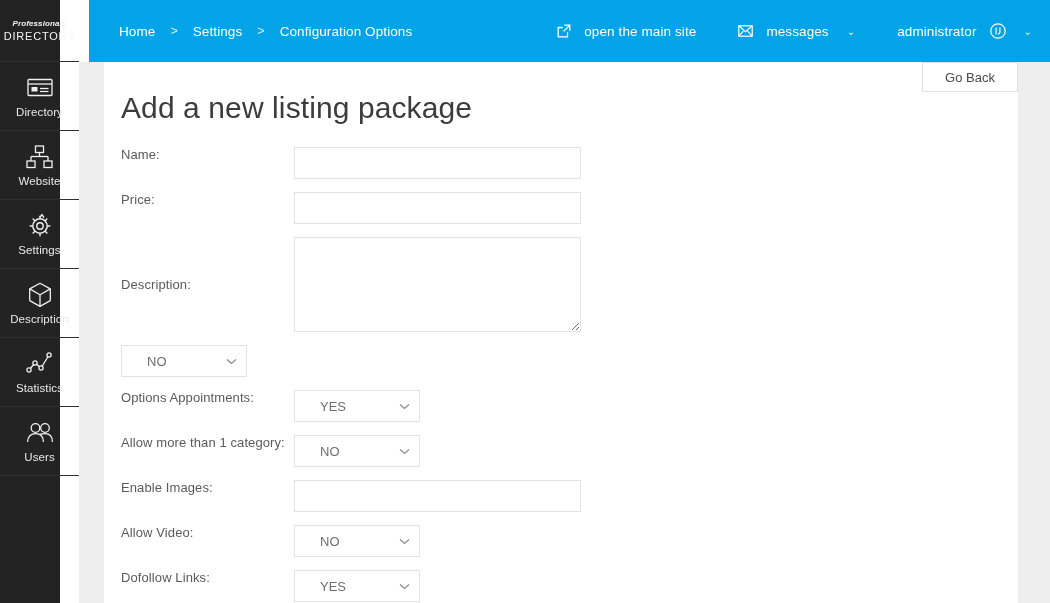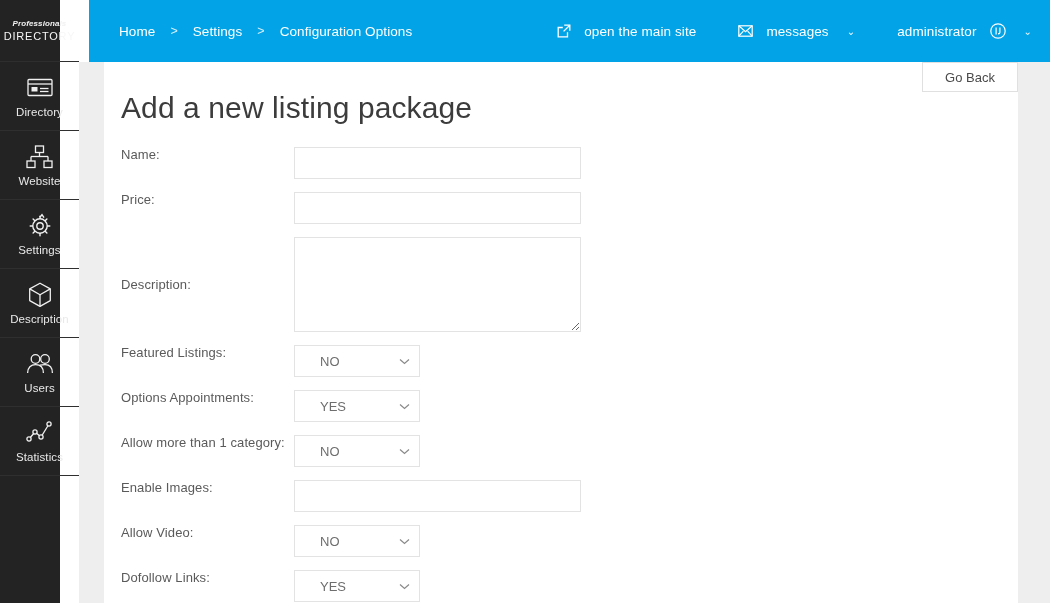--- a/index.html
+++ b/index.html
@@ -238,41 +238,41 @@
           <path d="M12 1.2 L22.3 6.9 L22.3 18.6 L12 24.4 L1.7 18.6 L1.7 6.9 Z"></path>
           <path d="M1.7 6.9 L12 12.7 L22.3 6.9"></path>
           <line x1="12" y1="12.7" x2="12" y2="24.4"></line>
         </svg>
       </span>
       <span class="nav-label">Description</span>
     </div>
 
     <div class="nav-item">
       <span class="nav-icon">
-        <svg width="28" height="22" viewBox="0 0 28 22" fill="none" stroke="#f0f0f0" stroke-width="1.3">
-          <circle cx="9.5" cy="6" r="4.3"></circle>
-          <path d="M1.6 20 C1.6 14.3 5 11.6 9.5 11.6 C14 11.6 17.4 14.3 17.4 20"></path>
-          <circle cx="19" cy="6" r="4.3"></circle>
-          <path d="M14 12.1 C15.4 11.8 17 11.6 19 11.6 C23.5 11.6 26.4 14.3 26.4 20"></path>
-        </svg>
-      </span>
-      <span class="nav-label">Users</span>
-    </div>
-
-    <div class="nav-item">
-      <span class="nav-icon">
         <svg width="27" height="23" viewBox="0 0 27 23" fill="none" stroke="#f0f0f0" stroke-width="1.3">
           <polyline points="3,18 9,11 15,16 23,3"></polyline>
           <circle cx="3" cy="18" r="2.1" fill="#232323"></circle>
           <circle cx="9" cy="11" r="2.1" fill="#232323"></circle>
           <circle cx="15" cy="16" r="2.1" fill="#232323"></circle>
           <circle cx="23" cy="3" r="2.1" fill="#232323"></circle>
         </svg>
       </span>
       <span class="nav-label">Statistics</span>
+    </div>
+
+    <div class="nav-item">
+      <span class="nav-icon">
+        <svg width="28" height="22" viewBox="0 0 28 22" fill="none" stroke="#f0f0f0" stroke-width="1.3">
+          <circle cx="9.5" cy="6" r="4.3"></circle>
+          <path d="M1.6 20 C1.6 14.3 5 11.6 9.5 11.6 C14 11.6 17.4 14.3 17.4 20"></path>
+          <circle cx="19" cy="6" r="4.3"></circle>
+          <path d="M14 12.1 C15.4 11.8 17 11.6 19 11.6 C23.5 11.6 26.4 14.3 26.4 20"></path>
+        </svg>
+      </span>
+      <span class="nav-label">Users</span>
     </div>
   </div>
 
   <div class="topbar">
     <div class="breadcrumb">
       <span class="crumb">Home</span>
       <span class="crumb-sep">&gt;</span>
       <span class="crumb">Settings</span>
       <span class="crumb-sep">&gt;</span>
       <span class="crumb active">Configuration Options</span>
@@ -339,21 +339,20 @@
         <div class="field-label">Price:</div>
         <input class="text-input" type="text" value="" style="">
       </div>
 
       <div class="form-row tall">
         <div class="field-label">Description:</div>
         <textarea class="textarea" style=""></textarea>
       </div>
 
       <div class="form-row">
-        <div class="field-label">Featured Listings:</div>
         <div class="select-wrap">
           <div class="select-box">NO</div>
           <span class="select-caret">
             <svg width="11" height="7" viewBox="0 0 11 7" fill="none" stroke="#8a8a8a" stroke-width="1.2">
                 <polyline points="1,1.5 5.5,5.5 10,1.5"></polyline>
               </svg>
           </span>
         </div>
       </div>
 

